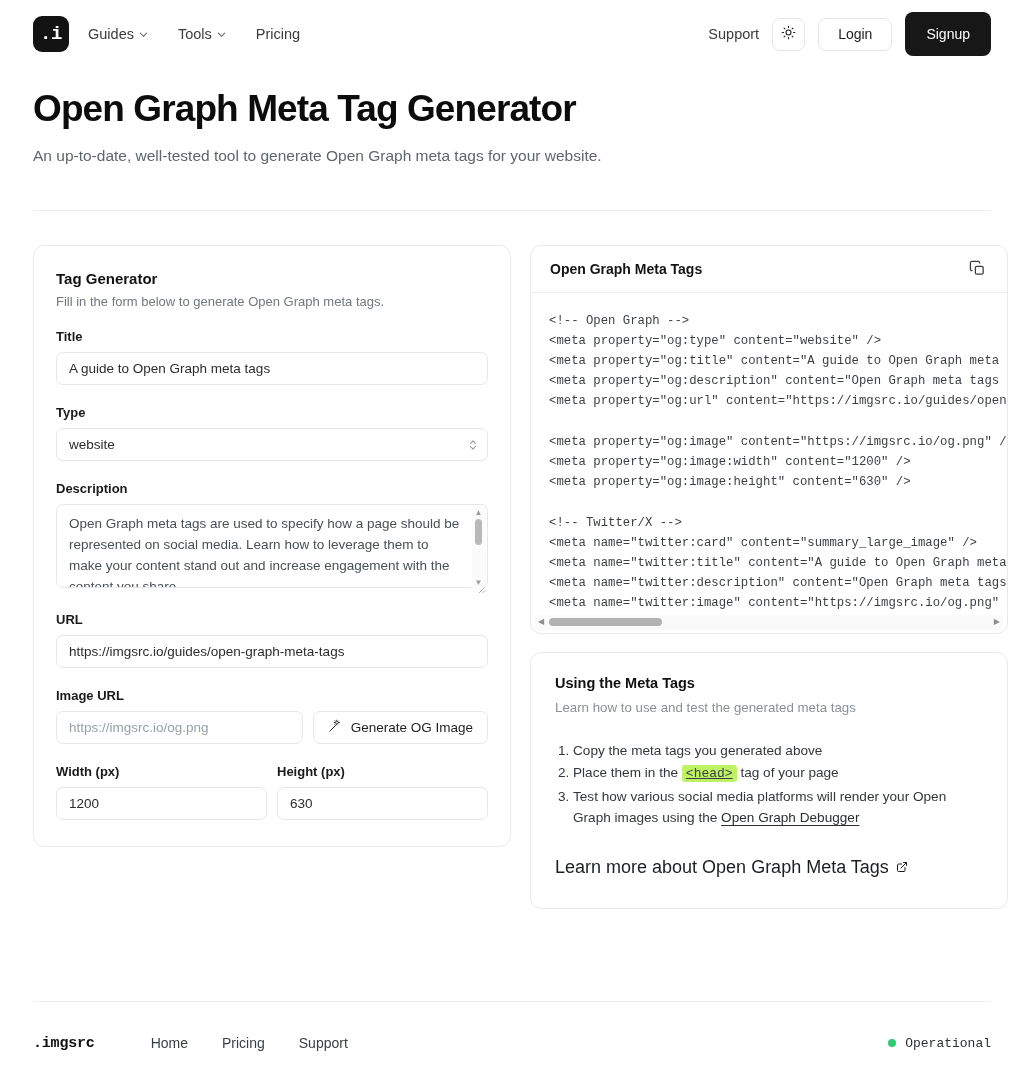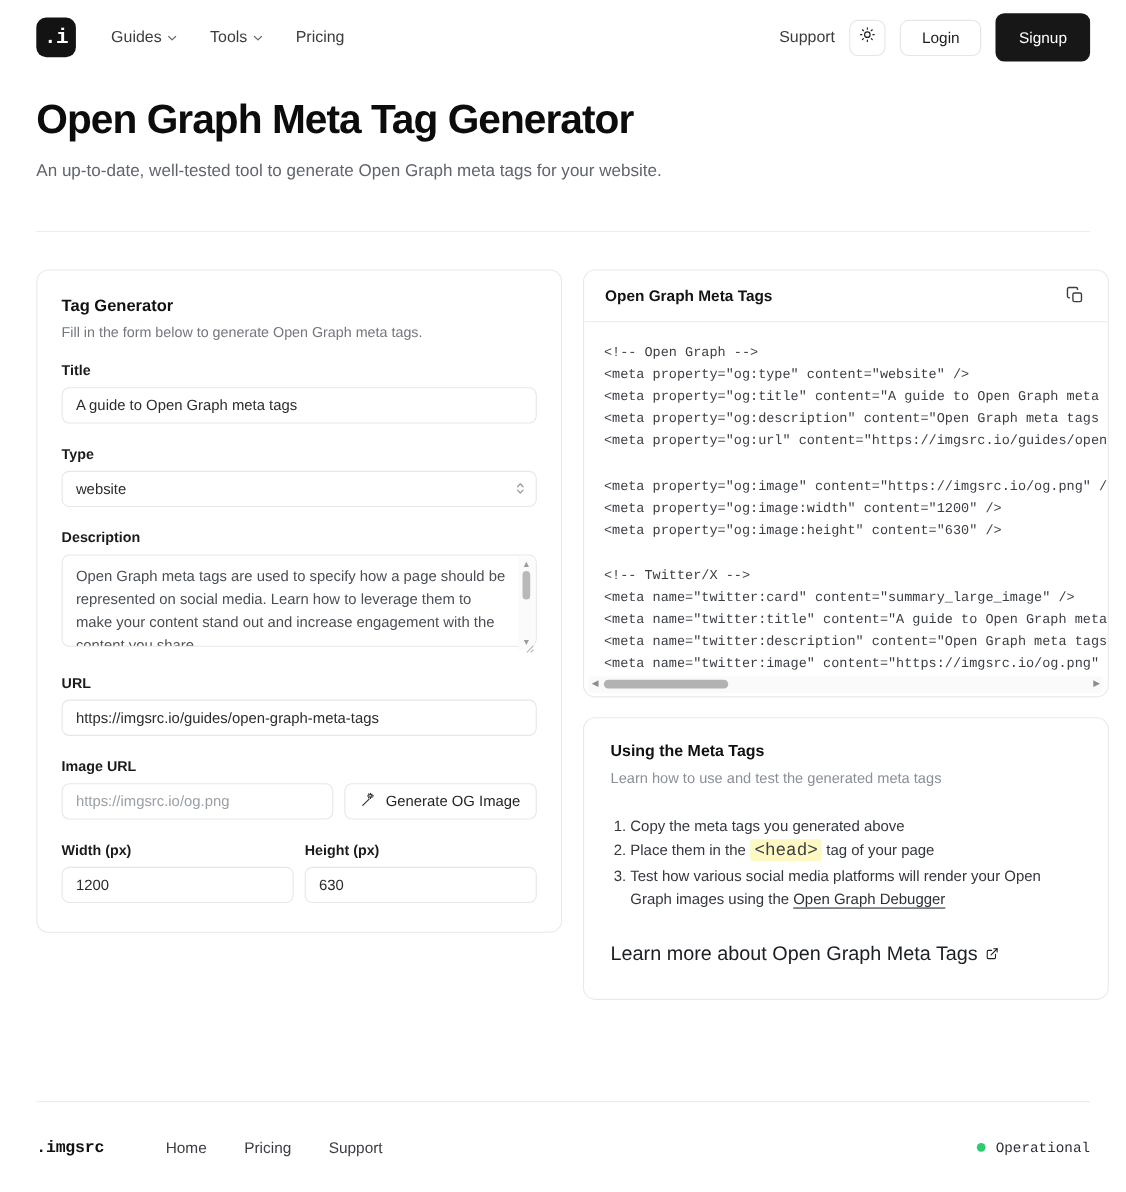--- a/index.html
+++ b/index.html
@@ -25,21 +25,21 @@
     background: #131313;
     border-radius: 9px;
     display: flex; align-items: center; justify-content: center;
     color: #ffffff;
     font-family: "Liberation Mono", monospace;
     font-size: 19px;
     font-weight: 700;
     letter-spacing: -0.5px;
     flex: 0 0 auto;
   }
-  .nav { display: flex; align-items: center; gap: 30px; margin-left: 32px; }
+  .nav { display: flex; align-items: center; gap: 30px; margin-left: 19px; }
   .nav-item {
     display: flex; align-items: center; gap: 5px;
     font-size: 14.5px;
     color: #3c3c3c;
     cursor: pointer;
     white-space: nowrap;
   }
   .chev { width: 9px; height: 9px; display:block; }
   .chev svg { display:block; }
   .spacer { flex: 1 1 auto; }
@@ -255,25 +255,26 @@
   ol.steps {
     margin-top: 25px;
     padding-left: 18px;
     font-size: 13.6px;
     color: #33373d;
     line-height: 21.5px;
   }
   ol.steps li { margin-bottom: 1px; }
   code.inline {
     font-family: "Liberation Mono", monospace;
-    font-size: 16px;
+    font-size: 13px;
     color: #3b3f45;
-    background: #fef9c3;
+    background: #bef264;
     padding: 1px 4px;
     border-radius: 3px;
+    text-decoration: underline;
   }
   .dbg-link {
     color: #2b2f35;
     text-decoration: underline;
     text-underline-offset: 3px;
     cursor: pointer;
   }
   .learn-more {
     margin-top: 27px;
     font-size: 18px;

